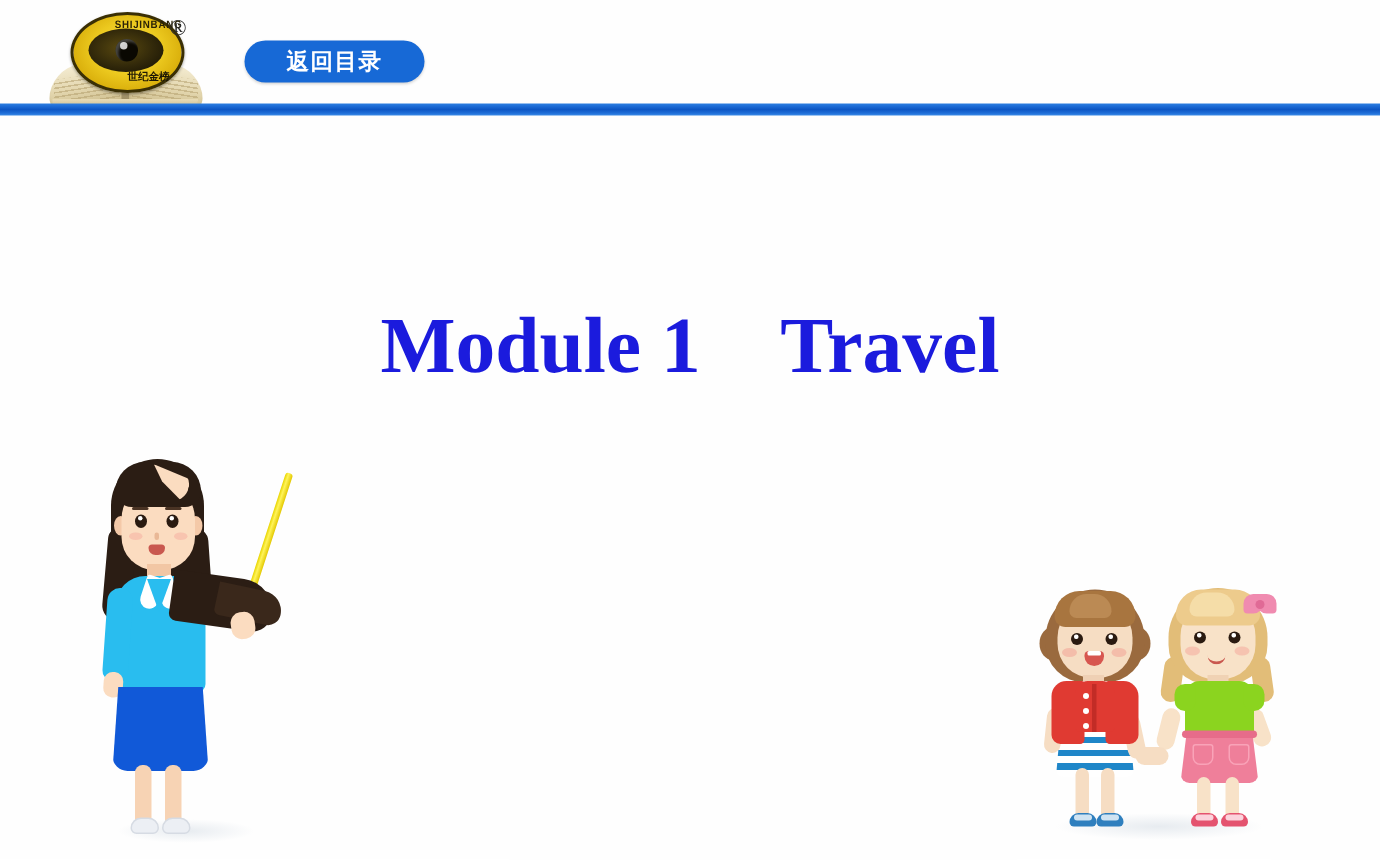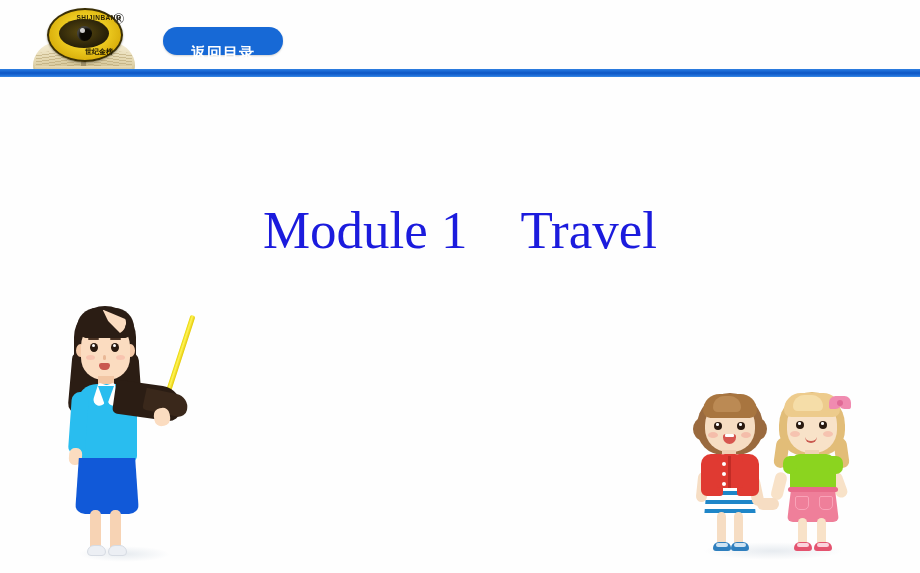--- a/index.html
+++ b/index.html
@@ -186,21 +186,21 @@
     border: none;
     color: #ffffff;
     font-size: 15px;
     font-weight: bold;
     letter-spacing: 1px;
     line-height: 28px;
     text-align: center;
     cursor: pointer;
     font-family: "DejaVu Sans", sans-serif;
     box-shadow: 0 1px 2px rgba(0,0,0,.18);
-    padding: 12px;
+    padding: 0;
   }
 
   
   #course-type-title {
     position: absolute;
     right: 24px;
     top: 22px;
     font-size: 25px;
     font-weight: bold;
     letter-spacing: 5px;
@@ -216,21 +216,21 @@
   }
 
   
   #module-title {
     position: absolute;
     left: 0;
     top: 195px;
     width: 920px;
     text-align: center;
     font-family: "Liberation Serif", "DejaVu Serif", serif;
-    font-weight: normal;
+    font-weight: bold;
     font-size: 53px;
     color: #1b1bdd;
     letter-spacing: 0px;
     white-space: pre;
   }
 
   
   #teacher {
     position: absolute;
     left: 48px;

